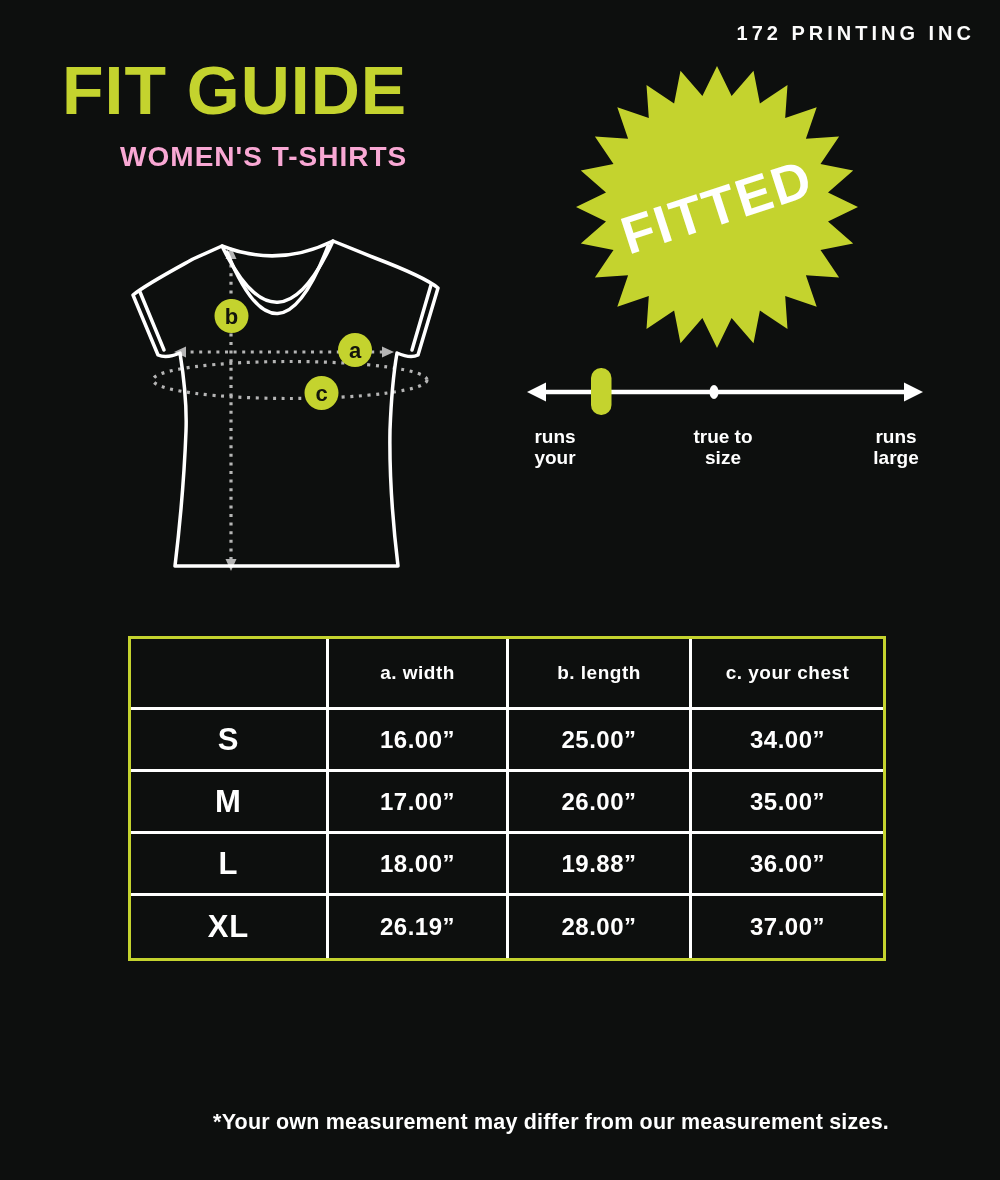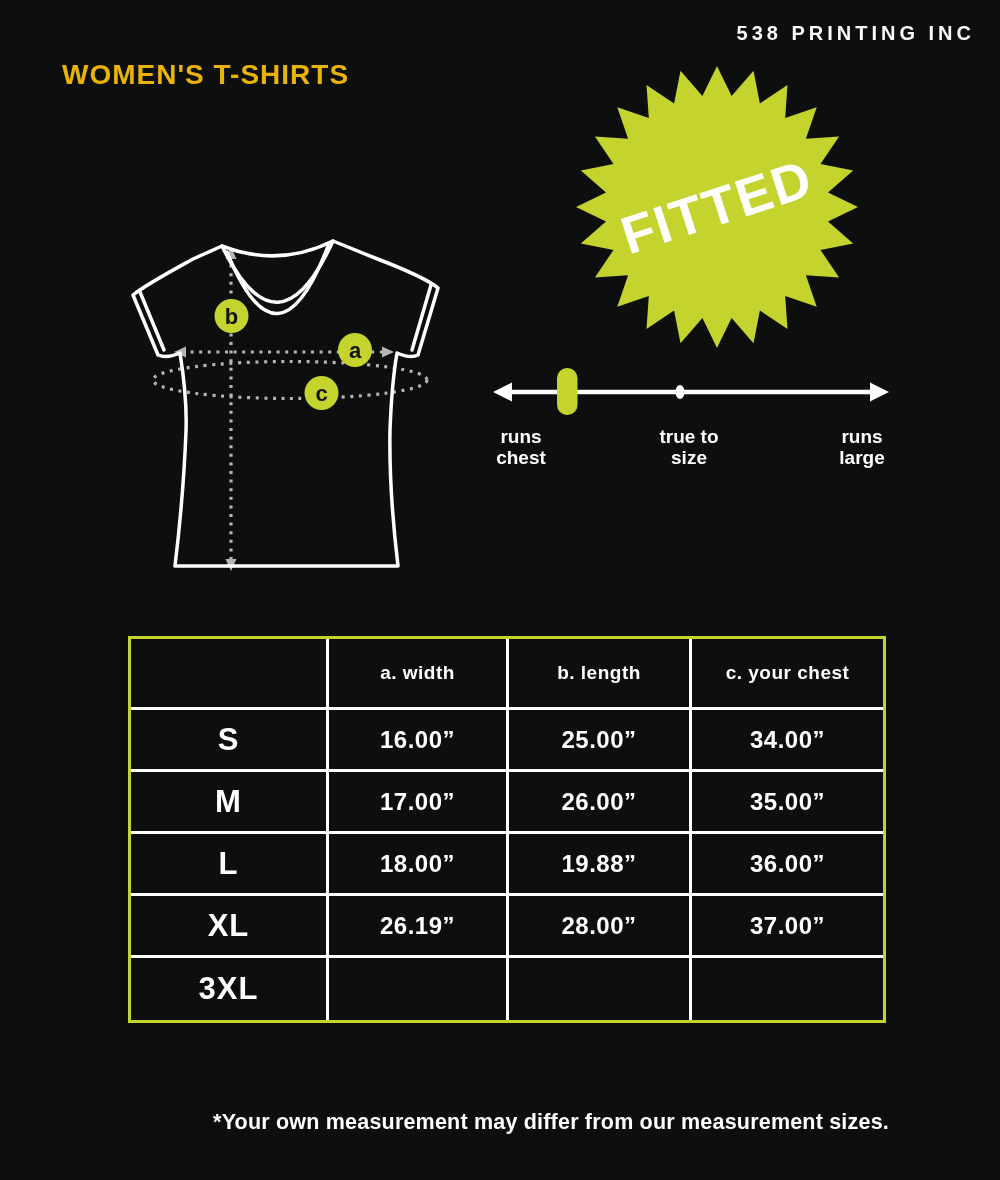--- a/index.html
+++ b/index.html
@@ -18,27 +18,27 @@
   .brand {
     position:absolute; top:22px; right:25px;
     font-size:20px; letter-spacing:4px; color:#fcfcfc; white-space:nowrap;
   }
 
   .title-block { position:absolute; left:62px; top:56px; text-align:right; }
   .title {
     margin:0; font-size:68px; line-height:1.02; letter-spacing:1px;
     color:var(--green); white-space:nowrap;
   }
-  .subtitle { margin-top:3px; font-size:28px; letter-spacing:1px; color:#eab308; white-space:nowrap; }
+  .subtitle { margin-top:16px; font-size:28px; letter-spacing:1px; color:#f9a8d4; white-space:nowrap; }
 
   .shirt-svg { position:absolute; left:118px; top:226px; }
   .badge-svg { position:absolute; left:572px; top:62px; }
   .badge-text { font-family:"Liberation Sans","DejaVu Sans",sans-serif; }
 
-  .scale { position:absolute; left:486px; top:360px; width:410px; height:118px;text-decoration:underline; }
+  .scale { position:absolute; left:520px; top:360px; width:410px; height:118px;text-decoration:underline; }
   .scale svg { display:block; }
   .scale-labels { position:absolute; left:0; top:66px; width:100%; height:50px; }
   .scale-label {
     position:absolute; transform:translateX(-50%);
     text-align:center; font-size:19px; line-height:21px; white-space:nowrap;
   }
   .scale-label.l0 { left:35px; }
   .scale-label.l1 { left:203px; }
   .scale-label.l2 { left:376px; }
 
@@ -62,23 +62,24 @@
   .footnote {
     position:absolute; left:128px; top:1110px; width:761px;
     text-align:right; font-size:21.5px; letter-spacing:0.2px; white-space:nowrap;
   }
 </style>
 </head>
 <body>
 
 <div class="page">
 
-  <div class="brand">538 PRINTING INC</div>
+  <div class="brand">172 PRINTING INC</div>
 
   <div class="title-block">
+    <h1 class="title">FIT GUIDE</h1>
     <div class="subtitle">WOMEN'S T-SHIRTS</div>
   </div>
 
   <svg class="shirt-svg" width="355" height="360" viewBox="0 0 355 360">
 
     <g stroke="#b5b5b5" stroke-width="3.2" stroke-dasharray="3 5.6" fill="none">
       <line x1="113" y1="30" x2="113" y2="336"></line>
       <line x1="64" y1="126" x2="268" y2="126"></line>
       <ellipse cx="172" cy="154" rx="137" ry="18.5"></ellipse>
     </g>
@@ -131,21 +132,21 @@
     <svg width="410" height="60" viewBox="0 0 410 60">
       <line x1="22" y1="32" x2="388" y2="32" stroke="#ffffff" stroke-width="4.5"></line>
       <polygon points="7,32 26,22.5 26,41.5" fill="#ffffff"></polygon>
       <polygon points="403,32 384,22.5 384,41.5" fill="#ffffff"></polygon>
       <rect x="71" y="8" width="20.5" height="47" rx="10" fill="#c4d32e"></rect>
       <ellipse cx="194" cy="32" rx="4.5" ry="7" fill="#ffffff"></ellipse>
     </svg>
     <div class="scale-labels">
       <div class="scale-label l0">
         <div>runs</div>
-        <div>chest</div>
+        <div>your</div>
       </div>
       <div class="scale-label l1">
         <div>true to</div>
         <div>size</div>
       </div>
       <div class="scale-label l2">
         <div>runs</div>
         <div>large</div>
       </div>
     </div>
@@ -183,25 +184,19 @@
         <td>18.00”</td>
         <td>19.88”</td>
         <td>36.00”</td>
       </tr>
       <tr>
         <td class="size-cell">XL</td>
         <td>26.19”</td>
         <td>28.00”</td>
         <td>37.00”</td>
       </tr>
-      <tr>
-        <td class="size-cell">3XL</td>
-        <td></td>
-        <td></td>
-        <td></td>
-      </tr>
     </tbody>
       </table>
   </div>
 
   <div class="footnote">*Your own measurement may differ from our measurement sizes.</div>
 
 </div>
 
 </body></html>

